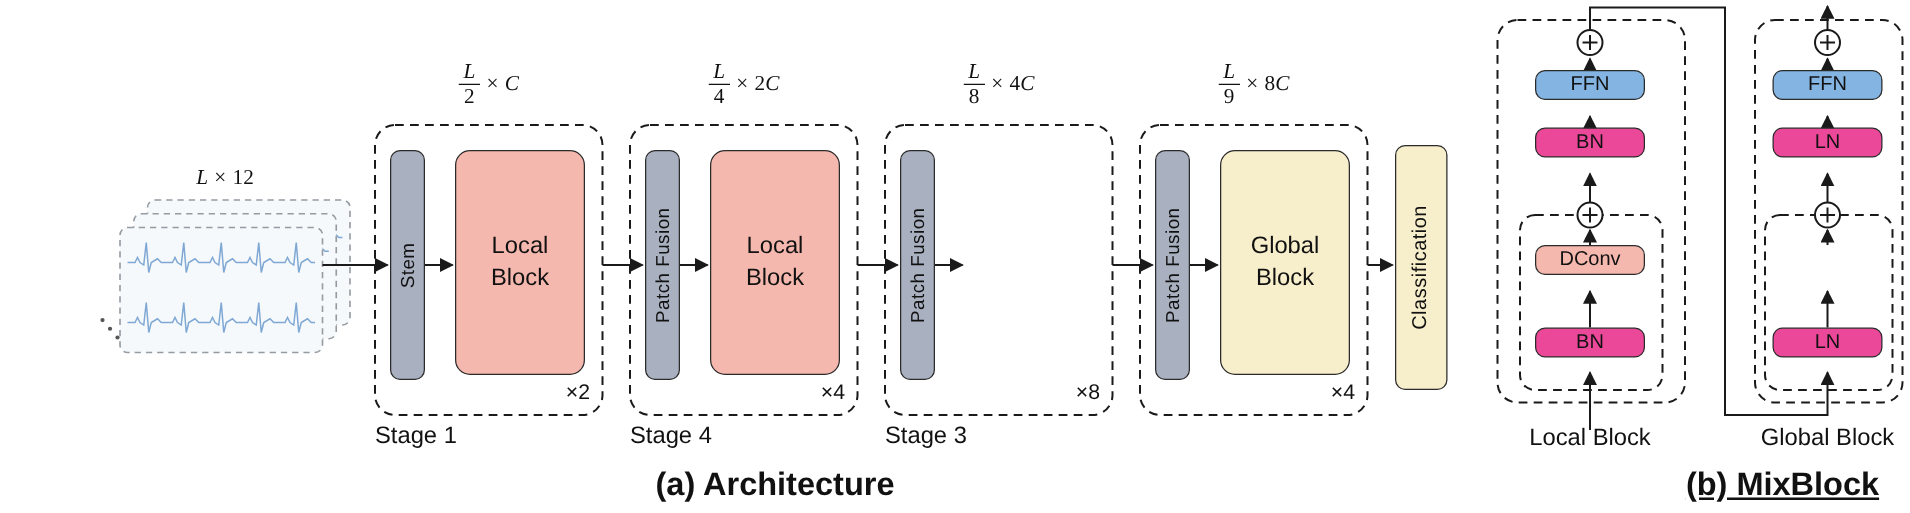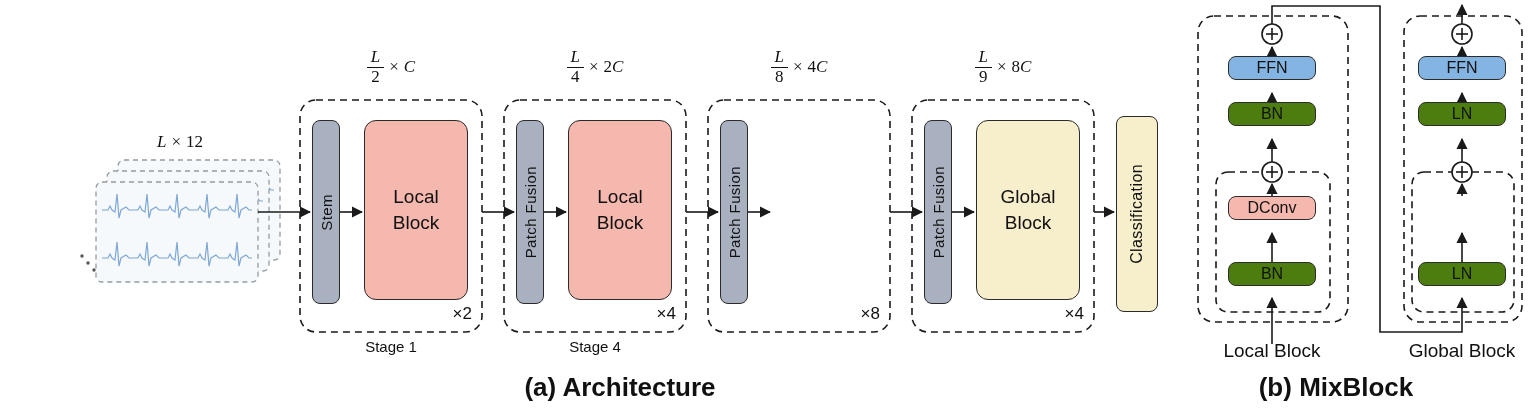--- a/index.html
+++ b/index.html
@@ -12,25 +12,25 @@
           border:1.6px solid #2b2b2b; border-radius:8px; background:#a9b0c0; }
   .vtext { writing-mode:vertical-rl; transform:rotate(180deg);
            font-size:15px; letter-spacing:.4px; white-space:nowrap; }
 
   .block { display:flex; align-items:center; justify-content:center; text-align:center;
            border:1.6px solid #2b2b2b; border-radius:12px; font-size:19px; line-height:1.35;
            padding:0 14px; }
   .salmon { background:#f5b8ae; }
   .yellow { background:#f7eecb; }
   .mix    { background:linear-gradient(100deg,#f5b8ae 8%,#f7eecb 92%); }
-  .teal   { background:#4d7c0f; }
+  .teal   { background:#ec4899; }
   .blue   { background:#84b5e2; }
 
   .rep { font-size:17px; text-align:right; }
-  .stage-name { text-align:center; font-size:15px; }
+  .stage-name { text-align:left; font-size:19px; }
   .caption { font-weight:bold; font-size:26px; text-align:center; }
 
   .dim { display:flex; align-items:center; justify-content:center; gap:5px;
          font-family:"Liberation Serif",serif; font-size:17px; }
   .frac { display:inline-flex; flex-direction:column; align-items:center; line-height:1.1; }
   .frac .num { font-style:italic; border-bottom:1.2px solid #111; padding:0 4px; }
   .var { font-style:italic; }
 
   .mbox { display:flex; align-items:center; justify-content:center;
           border:1.6px solid #2b2b2b; border-radius:8px; font-size:16px;
@@ -184,20 +184,21 @@
       <span class="num">L</span>
       <span class="den">8</span>
     </span>
     <span>×</span>
     <span><span>4</span><span class="var">C</span></span>
   </div>
   <div class="abs vbox" style="left:720px; top:120px; width:28px; height:184px;">
     <span class="vtext">Patch Fusion</span>
   </div>
   <div class="abs rep" style="left:828px; top:304px; width:52px;">×8</div>
+  <div class="abs stage-name" style="left:708px; top:338px; width:182px;">Stage 3</div>
 
   <div class="abs dim" style="left:912px; top:48px; width:182px;">
     <span class="frac">
       <span class="num">L</span>
       <span class="den">9</span>
     </span>
     <span>×</span>
     <span><span>8</span><span class="var">C</span></span>
   </div>
   <div class="abs vbox" style="left:924px; top:120px; width:28px; height:184px;">
@@ -233,15 +234,15 @@
   <div class="abs mbox teal" style="left:1418px; top:102px;">
       <span>LN</span>
     </div>
   <div class="abs mbox teal" style="left:1418px; top:262px;">
       <span>LN</span>
     </div>
 
   <div class="abs blabel" style="left:1197px; top:340px; width:150px;">Local Block</div>
   <div class="abs blabel" style="left:1382px; top:340px; width:160px;">Global Block</div>
 
-  <div class="abs caption" style="left:1236px; top:372px; width:200px;">(b) MixBlock</div>
+  <div class="abs caption" style="left:1326px; top:372px; width:200px;text-decoration:underline;">(b) MixBlock</div>
 
 </div>
 
 </body></html>

